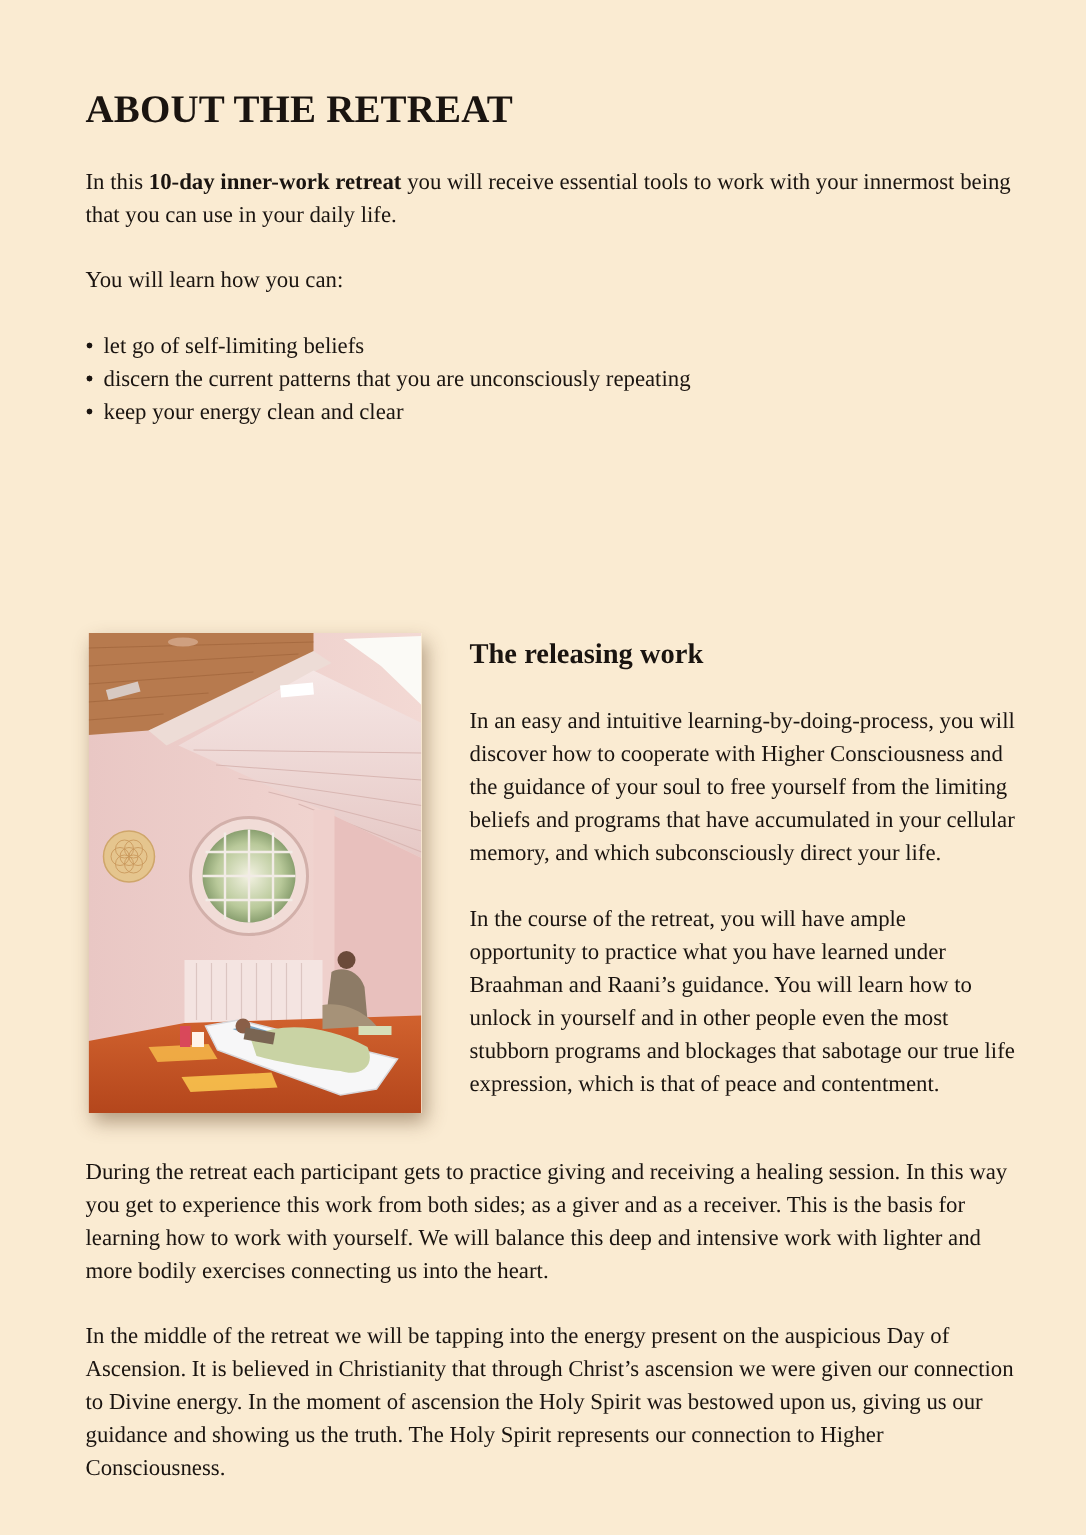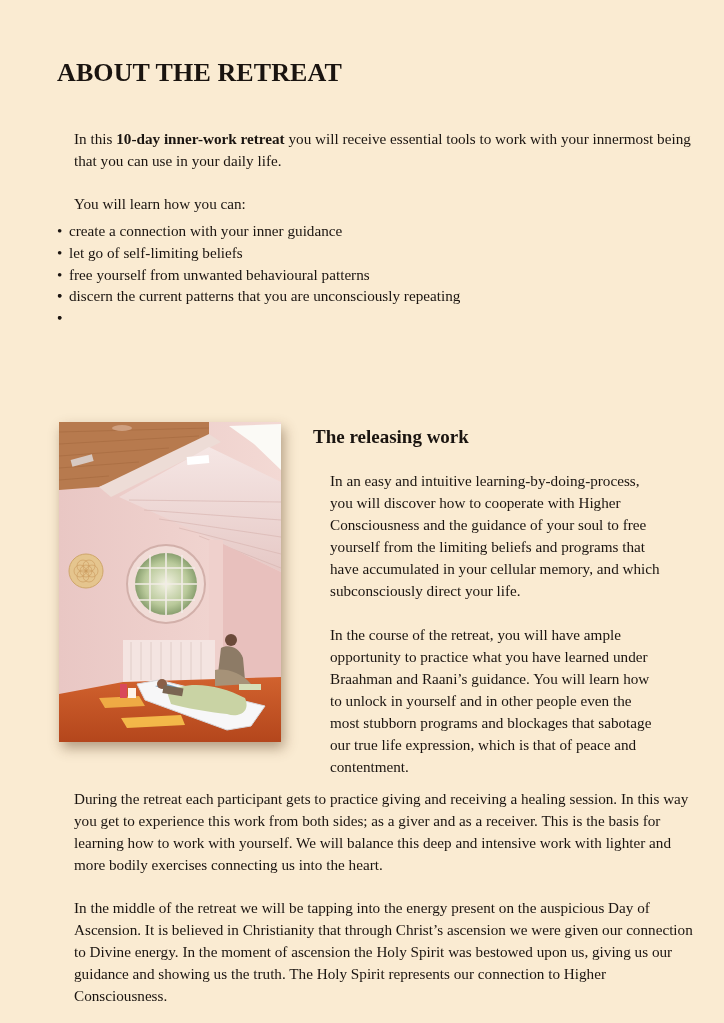--- a/index.html
+++ b/index.html
@@ -8,21 +8,21 @@
     background: #faebd2;
     font-family: "Liberation Serif", "DejaVu Serif", serif;
     color: #1a1410;
     position: relative;
   }
   .page-title {
     position: absolute; left: 57px; top: 58px;
     font-size: 26px; font-weight: bold; letter-spacing: 0.1px;
     margin: 0;
   }
-  .p { font-size: 15.2px; line-height: 22px; margin: 17px; }
+  .p { font-size: 15.2px; line-height: 22px; margin: 0; }
   .intro { position: absolute; left: 57px; top: 111px; width: 620px; }
   .learn { position: absolute; left: 57px; top: 176px; width: 620px; }
   ul.bullets {
     position: absolute; left: 57px; top: 220px; width: 640px;
     list-style: none; margin: 0; padding: 0;
     font-size: 15.2px; line-height: 21.8px;
   }
   ul.bullets li { position: relative; padding-left: 12px; }
   ul.bullets li .dot { position: absolute; left: 0; top: 0; }
   .photo {
@@ -40,27 +40,27 @@
 </head>
 <body>
 
 <h1 class="page-title">ABOUT THE RETREAT</h1>
 
 <p class="p intro"><span>In this </span><b>10-day inner-work retreat</b><span> you will receive essential tools to work with your innermost being that you can use in your daily life.</span></p>
 
 <p class="p learn">You will learn how you can:</p>
 
 <ul class="bullets">
-  <li><span class="dot">•</span><span>create a connection with your inner guidance</span></li>
+  <li><span class="dot">•</span></li>
   <li><span class="dot">•</span><span>let go of self-limiting beliefs</span></li>
-  <li><span class="dot">•</span><span>free yourself from unwanted behavioural patterns</span></li>
+  <li><span class="dot">•</span></li>
   <li><span class="dot">•</span></li>
   <li><span class="dot">•</span><span>discern the current patterns that you are unconsciously repeating</span></li>
   <li><span class="dot">•</span></li>
-  <li><span class="dot">•</span></li>
+  <li><span class="dot">•</span><span>keep your energy clean and clear</span></li>
 </ul>
 
 <div class="photo" title="Retreat room with round window, a person lying on a mattress and another sitting beside">
   <svg width="222" height="320" viewBox="0 0 222 320" xmlns="http://www.w3.org/2000/svg">
     <defs>
       <linearGradient id="wallL" x1="0" y1="0" x2="1" y2="0">
         <stop offset="0" stop-color="#e9c7c4"></stop>
         <stop offset="1" stop-color="#f3d9d4"></stop>
       </linearGradient>
       <linearGradient id="ceilR" x1="0" y1="0" x2="0" y2="1">

